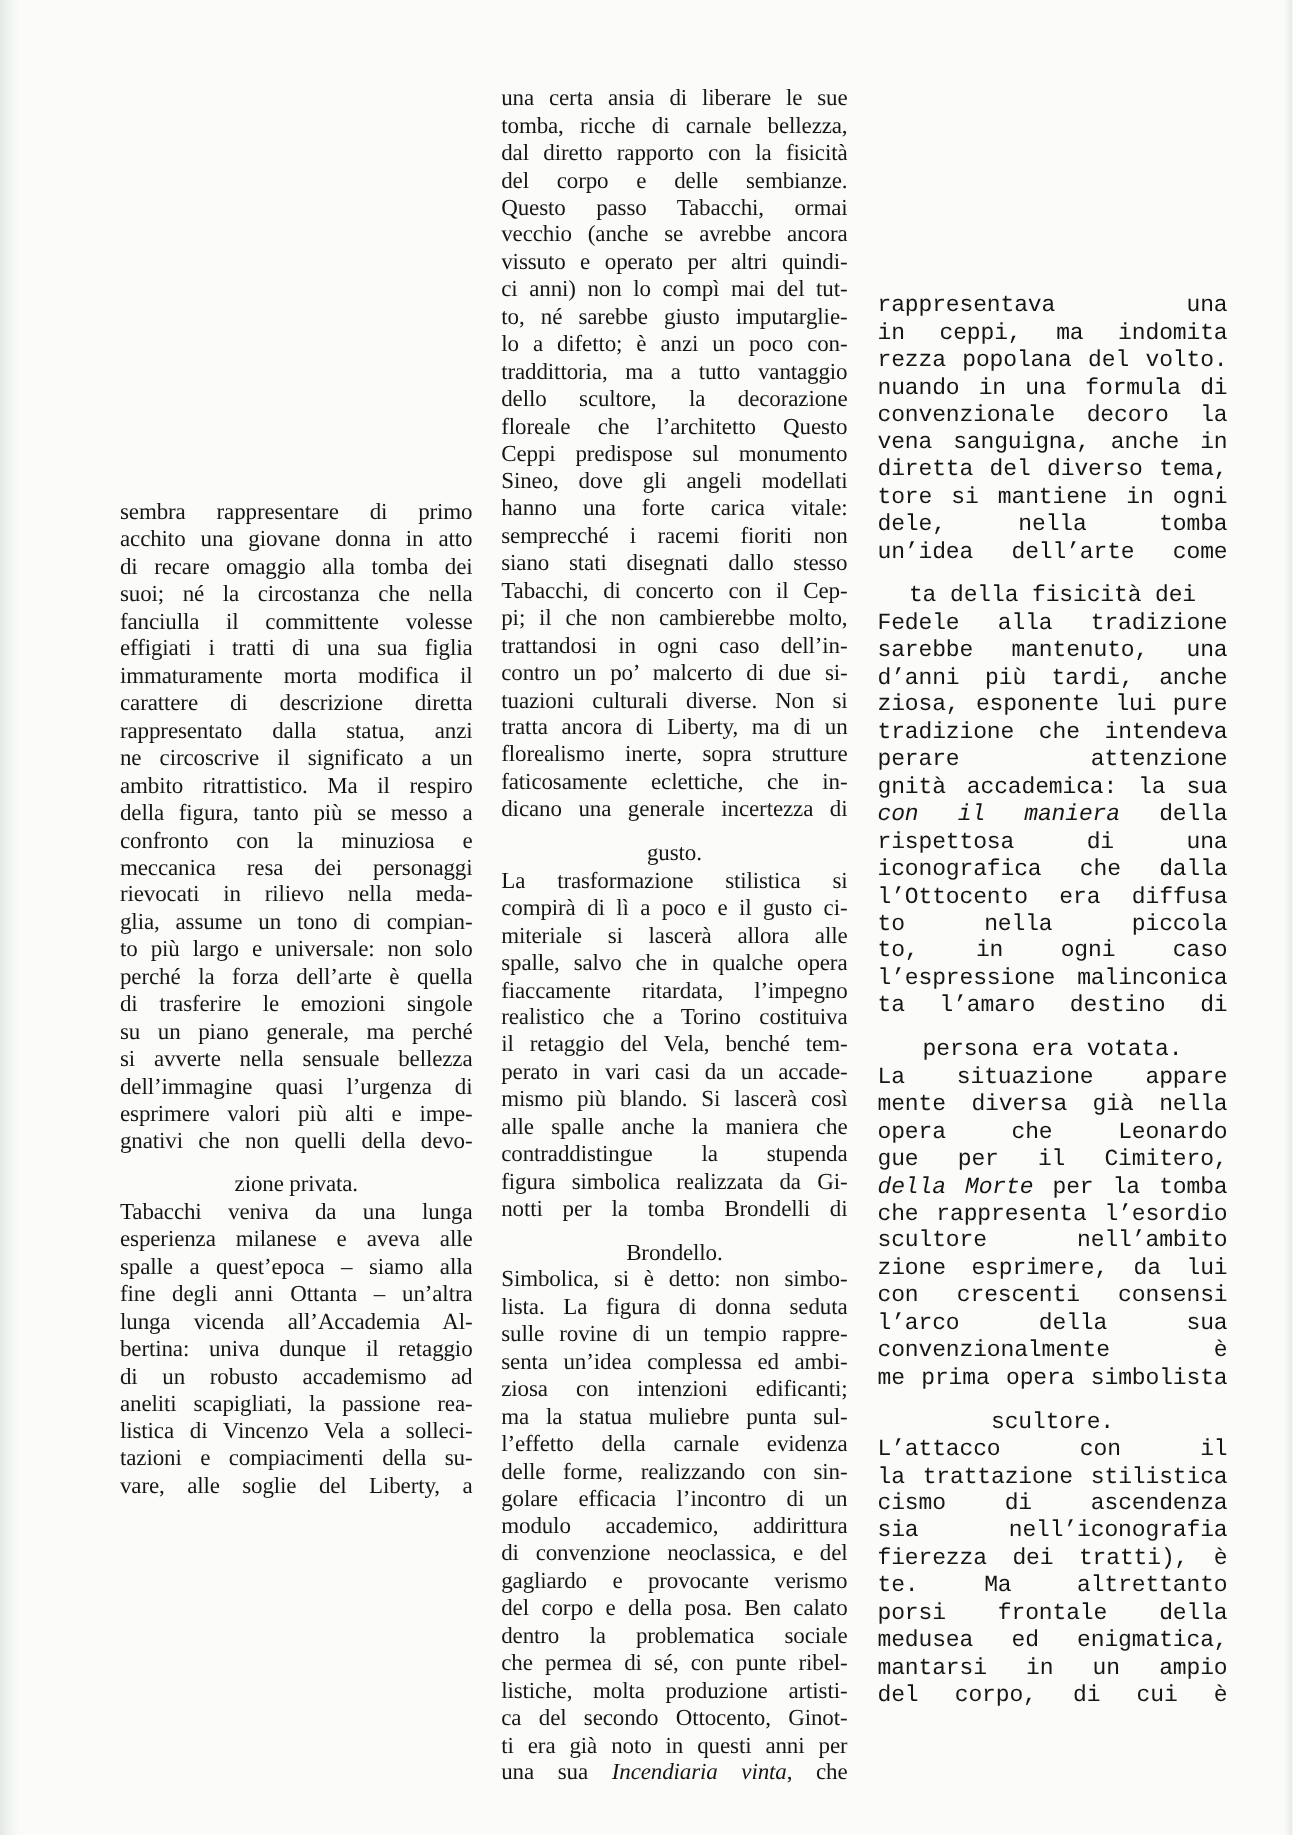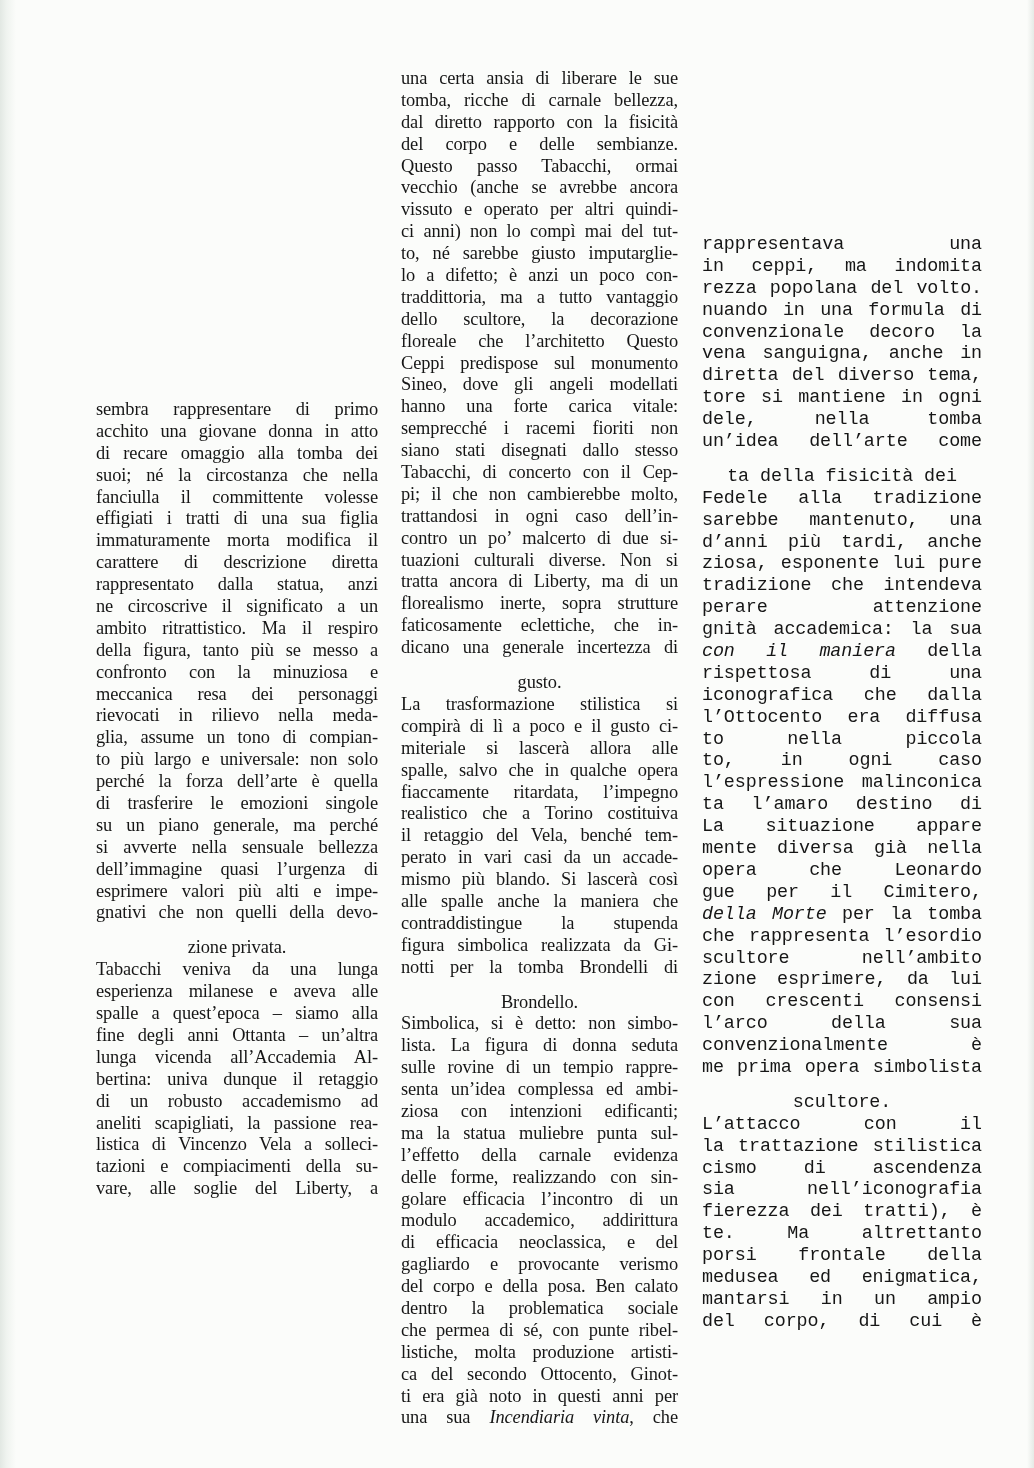--- a/index.html
+++ b/index.html
@@ -132,21 +132,21 @@
         <div class="line">Simbolica, si è detto: non simbo-</div>
         <div class="line">lista. La figura di donna seduta</div>
         <div class="line">sulle rovine di un tempio rappre-</div>
         <div class="line">senta un’idea complessa ed ambi-</div>
         <div class="line">ziosa con intenzioni edificanti;</div>
         <div class="line">ma la statua muliebre punta sul-</div>
         <div class="line">l’effetto della carnale evidenza</div>
         <div class="line">delle forme, realizzando con sin-</div>
         <div class="line">golare efficacia l’incontro di un</div>
         <div class="line">modulo accademico, addirittura</div>
-        <div class="line">di efficacia neoclassica, e del</div>
+        <div class="line">di convenzione neoclassica, e del</div>
         <div class="line">gagliardo e provocante verismo</div>
         <div class="line">del corpo e della posa. Ben calato</div>
         <div class="line">dentro la problematica sociale</div>
         <div class="line">che permea di sé, con punte ribel-</div>
         <div class="line">listiche, molta produzione artisti-</div>
         <div class="line">ca del secondo Ottocento, Ginot-</div>
         <div class="line">ti era già noto in questi anni per</div>
         <div class="line">una sua <i>Incendiaria vinta</i>, che</div>
       </div>
       <div class="col" style="left: 702px; top: 234px; width: 280px; font-family: Liberation Mono, monospace;">
@@ -169,20 +169,21 @@
         <div class="line">perare attenzione descrittiva e di-</div>
         <div class="line">gnità accademica: la sua <i>Bambina</i></div>
         <div class="line"><i>con il maniera</i> della tomba Pratis,</div>
         <div class="line">rispettosa di una convenzione</div>
         <div class="line">iconografica che dalla fine del-</div>
         <div class="line">l’Ottocento era diffusa soprattut-</div>
         <div class="line">to nella piccola statuaria da salot-</div>
         <div class="line">to, in ogni caso simboleggia con</div>
         <div class="line">l’espressione malinconica e assor-</div>
         <div class="line">ta l’amaro destino di morte cui la</div>
+        <div class="line end">persona era votata.</div>
         <div class="line">La situazione appare profonda-</div>
         <div class="line">mente diversa già nella prima</div>
         <div class="line">opera che Leonardo Bistolfi ese-</div>
         <div class="line">gue per il Cimitero, quell’<i>Angelo</i></div>
         <div class="line"><i>della Morte</i> per la tomba Braida</div>
         <div class="line">che rappresenta l’esordio dello</div>
         <div class="line">scultore nell’ambito della produ-</div>
         <div class="line">zione esprimere, da lui coltivata</div>
         <div class="line">con crescenti consensi per tutto</div>
         <div class="line">l’arco della sua attività; e che</div>

